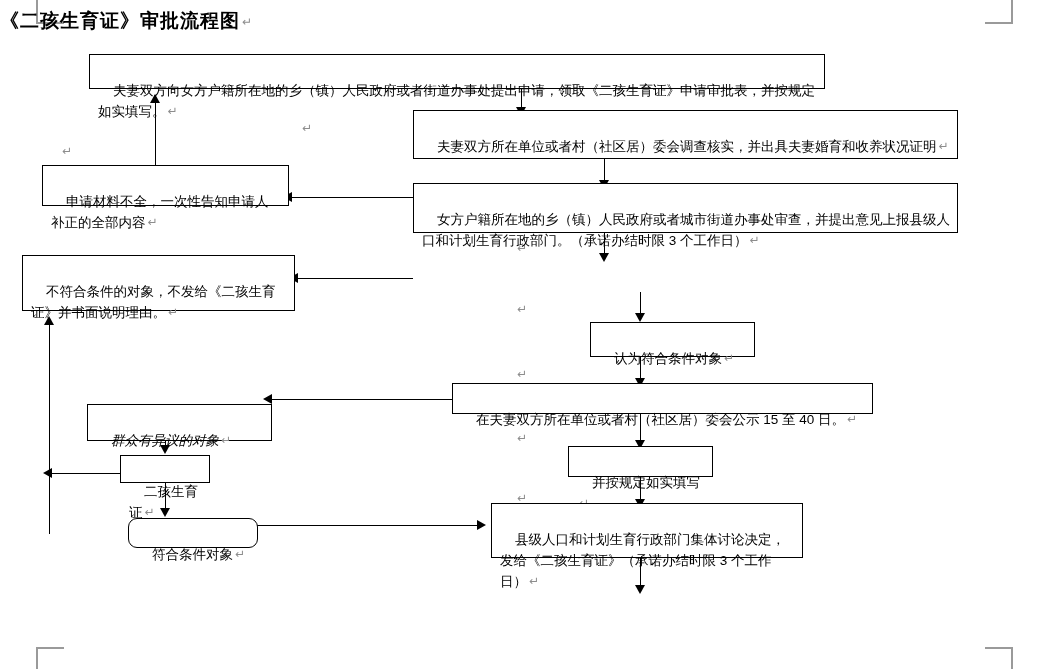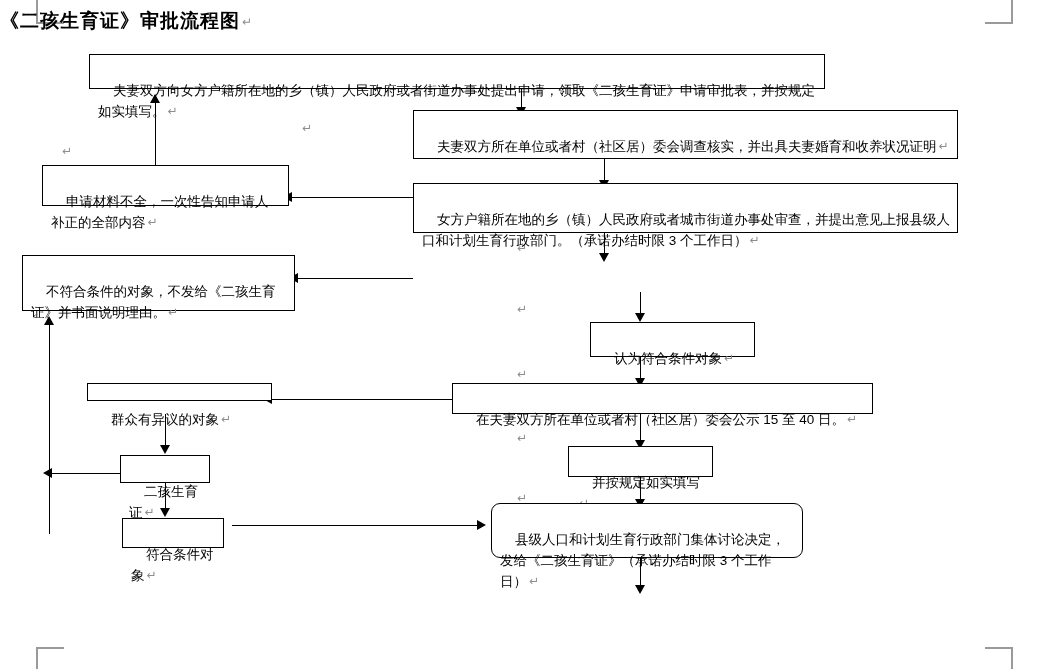--- a/index.html
+++ b/index.html
@@ -179,34 +179,34 @@
   </div>
 
   <div class="node" style="left:558px; top:322px; width:165px; height:35px;margin-left:32px;">
     <span class="txt">认为符合条件对象</span><span class="pilcrow">↵</span>
   </div>
 
   <div class="node" style="left:452px; top:383px; width:421px; height:31px;">
     <span class="txt">在夫妻双方所在单位或者村（社区居）委会公示 15 至 40 日。</span><span class="pilcrow">↵</span>
   </div>
 
-  <div class="node" style="left:87px; top:383px; width:185px; height:18px;">
+  <div class="node" style="left:87px; top:404px; width:185px; height:37px;font-style:italic;">
     <span class="txt">群众有异议的对象</span><span class="pilcrow">↵</span>
   </div>
 
   <div class="node" style="left:120px; top:455px; width:90px; height:28px;">
     <span class="txt">二孩生育证</span><span class="pilcrow">↵</span>
   </div>
 
-  <div class="node" style="left:122px; top:518px; width:102px; height:30px;">
+  <div class="node" style="left:128px; top:518px; width:130px; height:30px;border-radius:9px;">
     <span class="txt">符合条件对象</span><span class="pilcrow">↵</span>
   </div>
 
   <div class="node" style="left:568px; top:446px; width:145px; height:31px;">
     <span class="txt">并按规定如实填写</span><span class="pilcrow">↵</span>
   </div>
 
-  <div class="node" style="left:491px; top:503px; width:312px; height:55px;border-radius:9px;">
+  <div class="node" style="left:491px; top:503px; width:312px; height:55px;">
     <span class="txt">县级人口和计划生育行政部门集体讨论决定，发给《二孩生育证》（承诺办结时限 3 个工作日）</span><span class="pilcrow">↵</span>
   </div>
 
 
 </div>
 
 </body></html>

